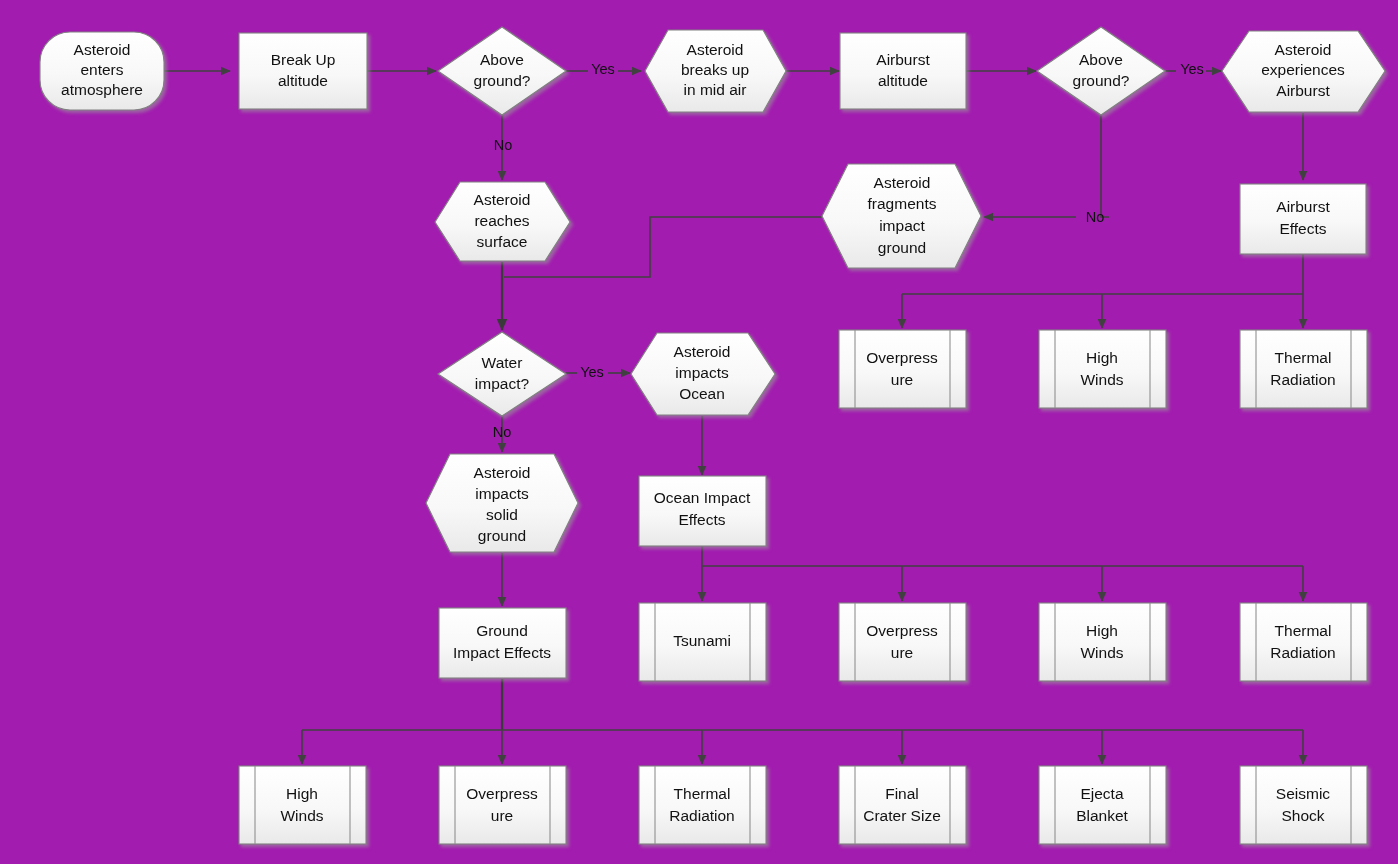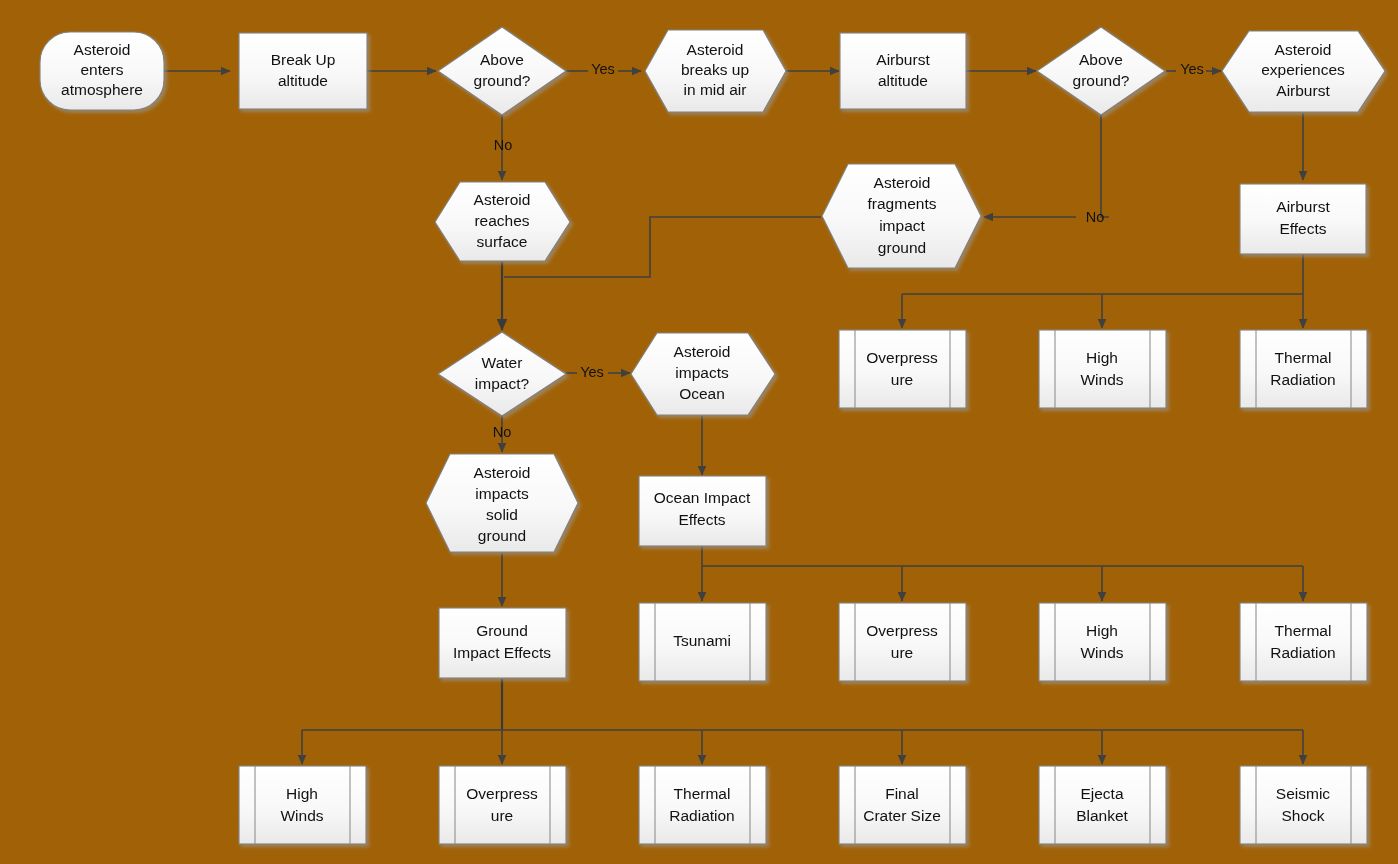--- a/index.html
+++ b/index.html
@@ -7,21 +7,21 @@
     padding: 0;
     background: #ffffff;
   }
   body {
     font-family: "Liberation Sans", sans-serif;
   }
   #chart-root {
     position: relative;
     width: 1398px;
     height: 864px;
-    background: #a16207;
+    background: #a21caf;
     overflow: hidden;
     text-align: right;
   }
   svg.flow {
     display: block;
     width: 1398px;
     height: 864px;
   }
   .node-text {
     font-family: "Liberation Sans", sans-serif;

